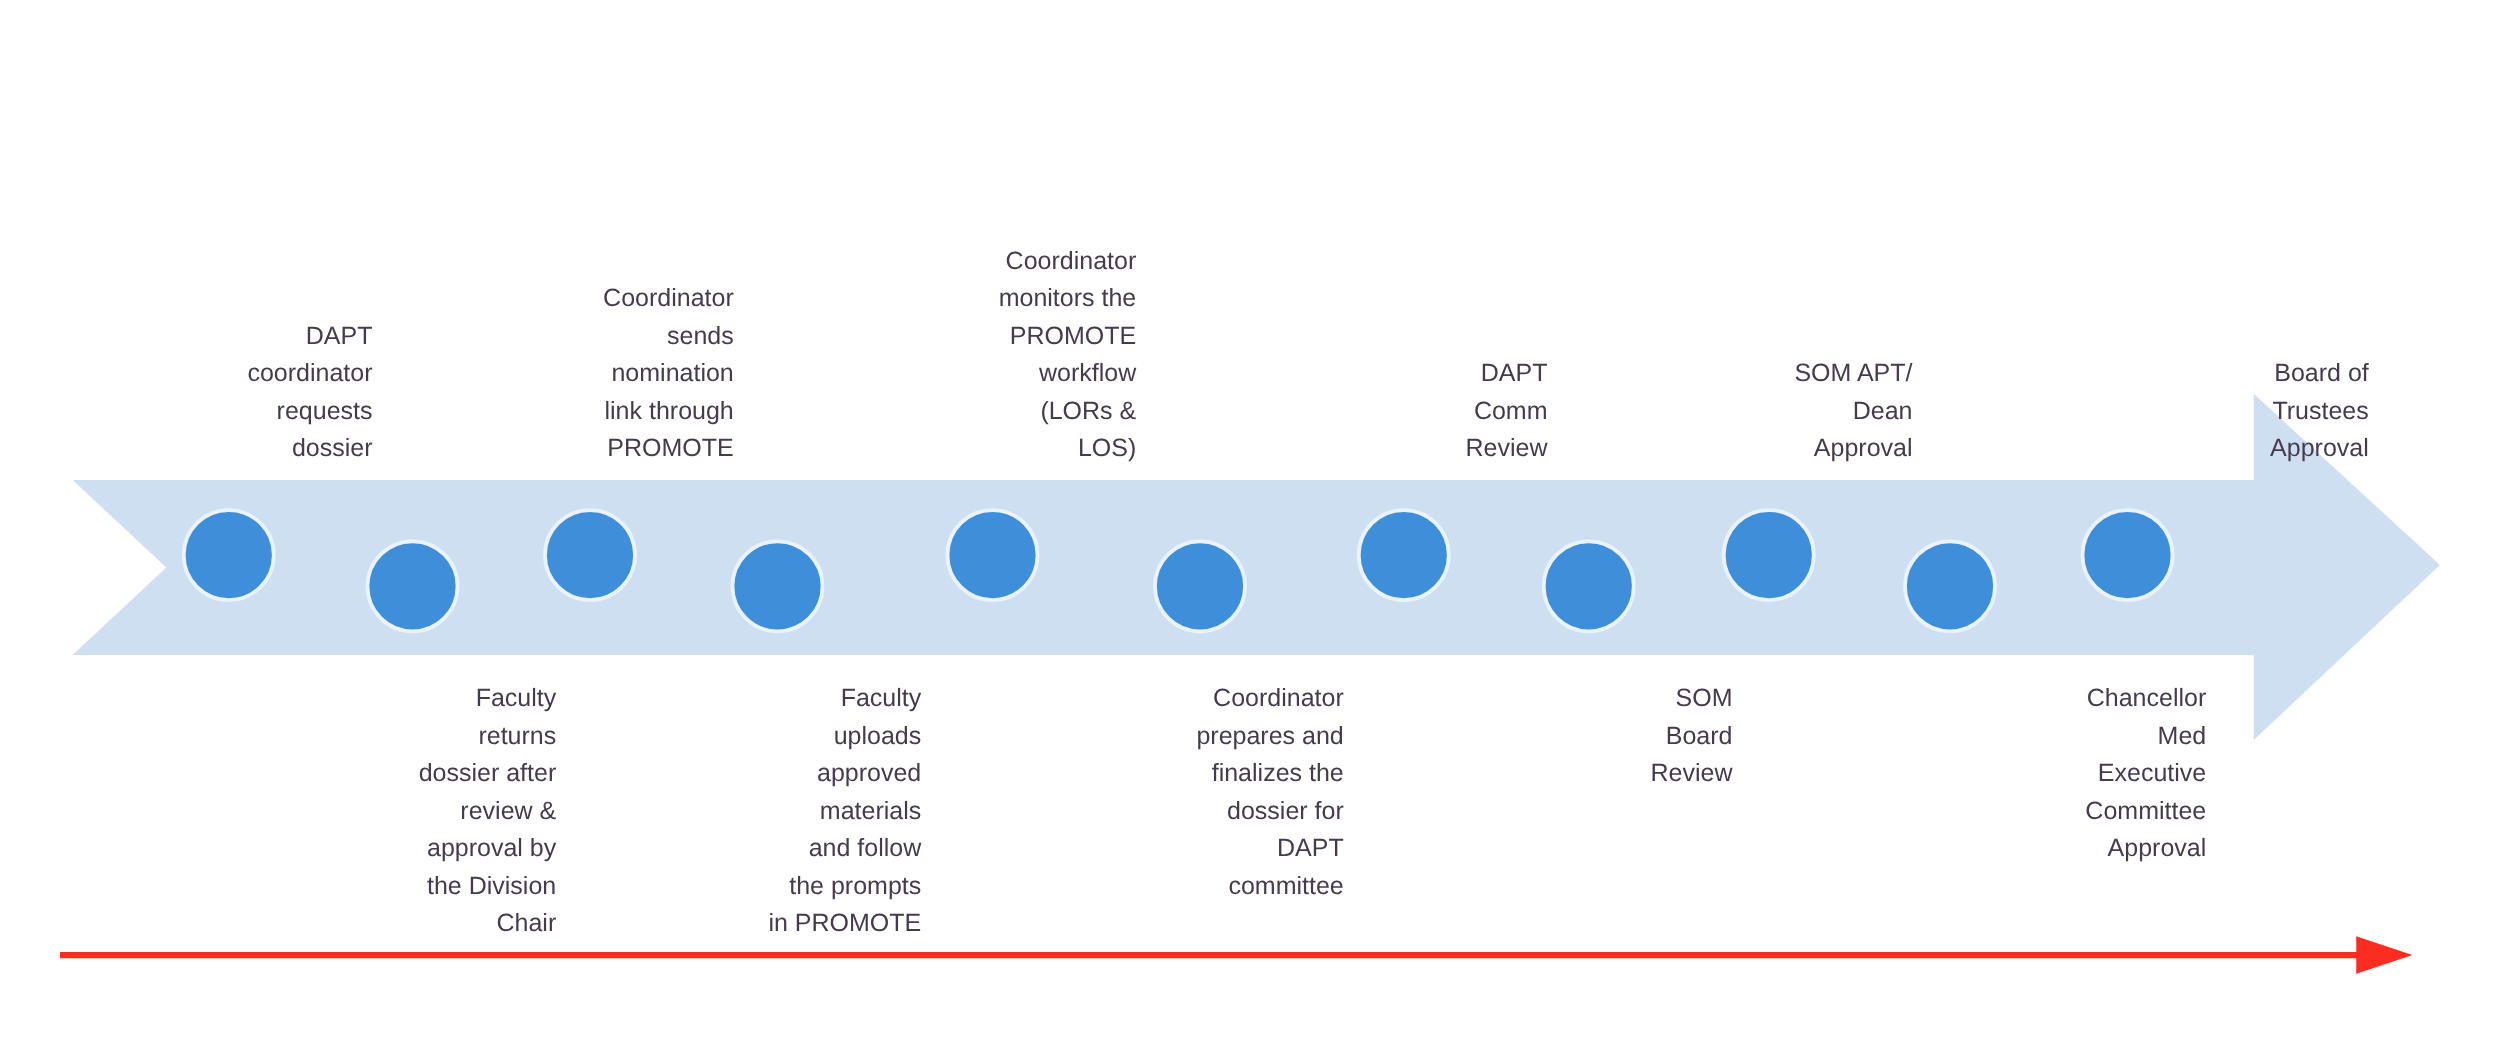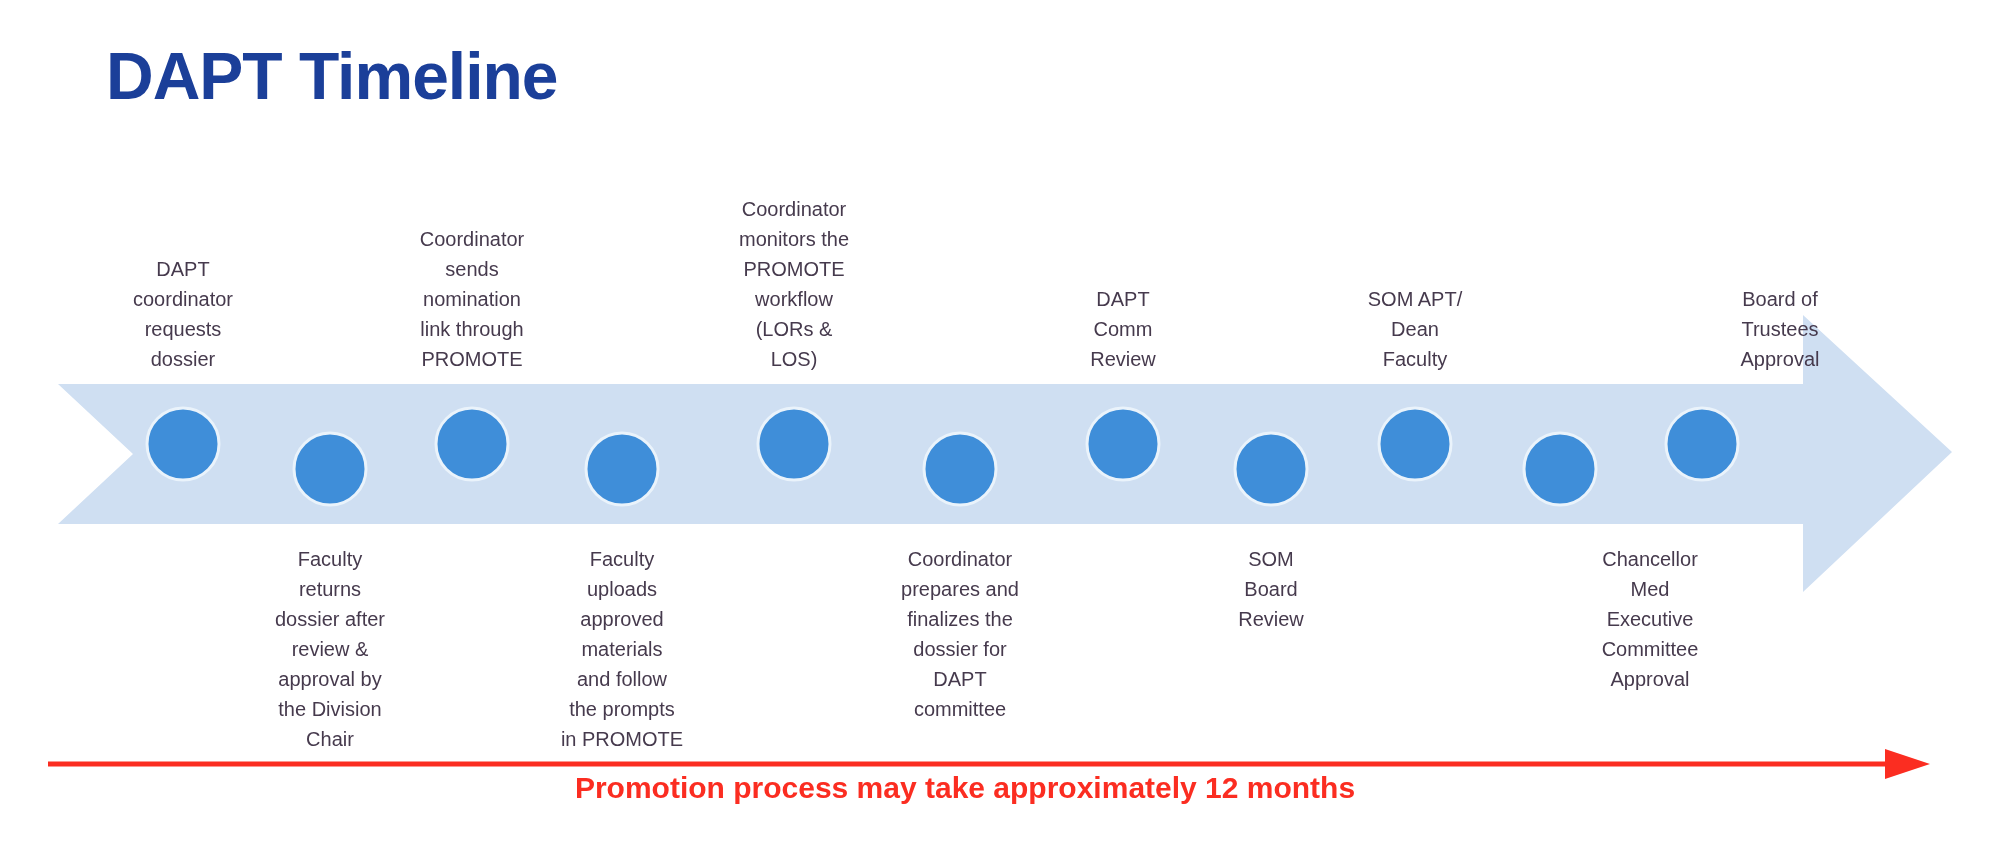--- a/index.html
+++ b/index.html
@@ -34,21 +34,21 @@
     width:2000px;height:847px;
   }
   .band{fill:var(--band);}
   .dot{fill:var(--circle-fill);stroke:var(--circle-stroke);stroke-width:3;}
   .red-line{stroke:var(--red);stroke-width:5;}
   .red-head{fill:var(--red);}
   .step-label{
     position:absolute;
     width:230px;
     transform:translateX(-50%);
-    text-align:center;
+    text-align:right;
     font-size:20px;
     line-height:30px;
     color:var(--label-text);
     white-space:pre-line;
   }
   .step-label.top{bottom:473px;}
   .step-label.bottom{top:544px;}
   .footer-note{
     position:absolute;
     left:965px;top:771px;
@@ -57,21 +57,20 @@
     font-weight:700;
     color:var(--red);
     white-space:nowrap;
   }
 </style>
 </head>
 <body>
 
 <div class="slide">
 
-  <h1 class="page-title">DAPT Timeline</h1>
 
   <svg class="timeline-svg" viewBox="0 0 2000 847" xmlns="http://www.w3.org/2000/svg">
     <polygon class="band" points="58,384 1803,384 1803,315 1952,452 1803,592 1803,524 58,524 133,454" fill="#cfdff2"></polygon>
 
     <circle class="dot" cx="183" cy="444" r="36" fill="#3f8ed9"></circle>
     <circle class="dot" cx="330" cy="469" r="36" fill="#3f8ed9"></circle>
     <circle class="dot" cx="472" cy="444" r="36" fill="#3f8ed9"></circle>
     <circle class="dot" cx="622" cy="469" r="36" fill="#3f8ed9"></circle>
     <circle class="dot" cx="794" cy="444" r="36" fill="#3f8ed9"></circle>
     <circle class="dot" cx="960" cy="469" r="36" fill="#3f8ed9"></circle>
@@ -121,25 +120,24 @@
 DAPT
 committee</div>
   <div class="step-label top" style="left:1123px;">DAPT
 Comm
 Review</div>
   <div class="step-label bottom" style="left:1271px;">SOM
 Board
 Review</div>
   <div class="step-label top" style="left:1415px;">SOM APT/
 Dean
-Faculty</div>
+Approval</div>
   <div class="step-label bottom" style="left:1650px;">Chancellor
 Med
 Executive
 Committee
 Approval</div>
   <div class="step-label top" style="left:1780px;">Board of
 Trustees
 Approval</div>
 
-  <div class="footer-note">Promotion process may take approximately 12 months</div>
 
 </div>
 
 </body></html>

